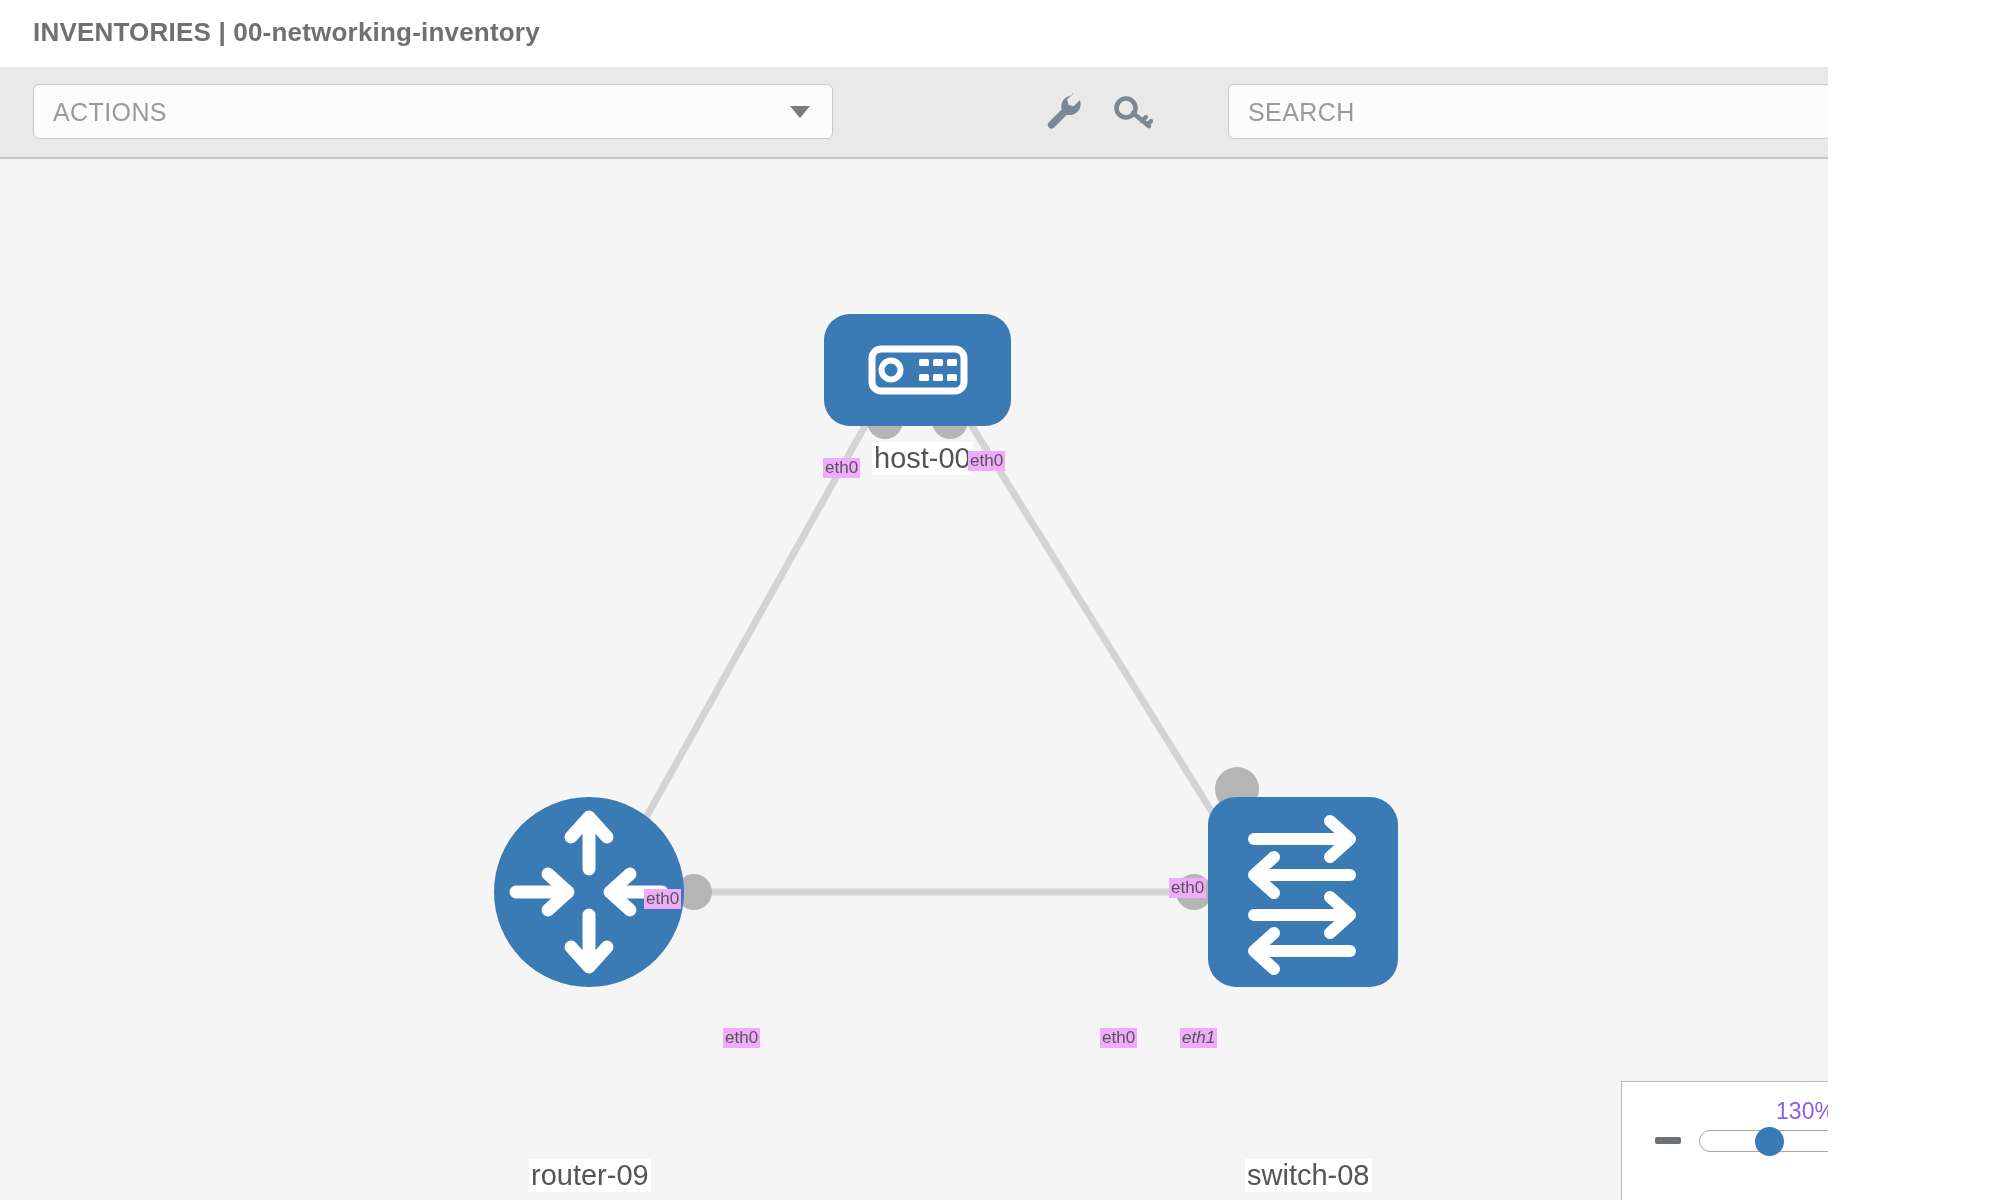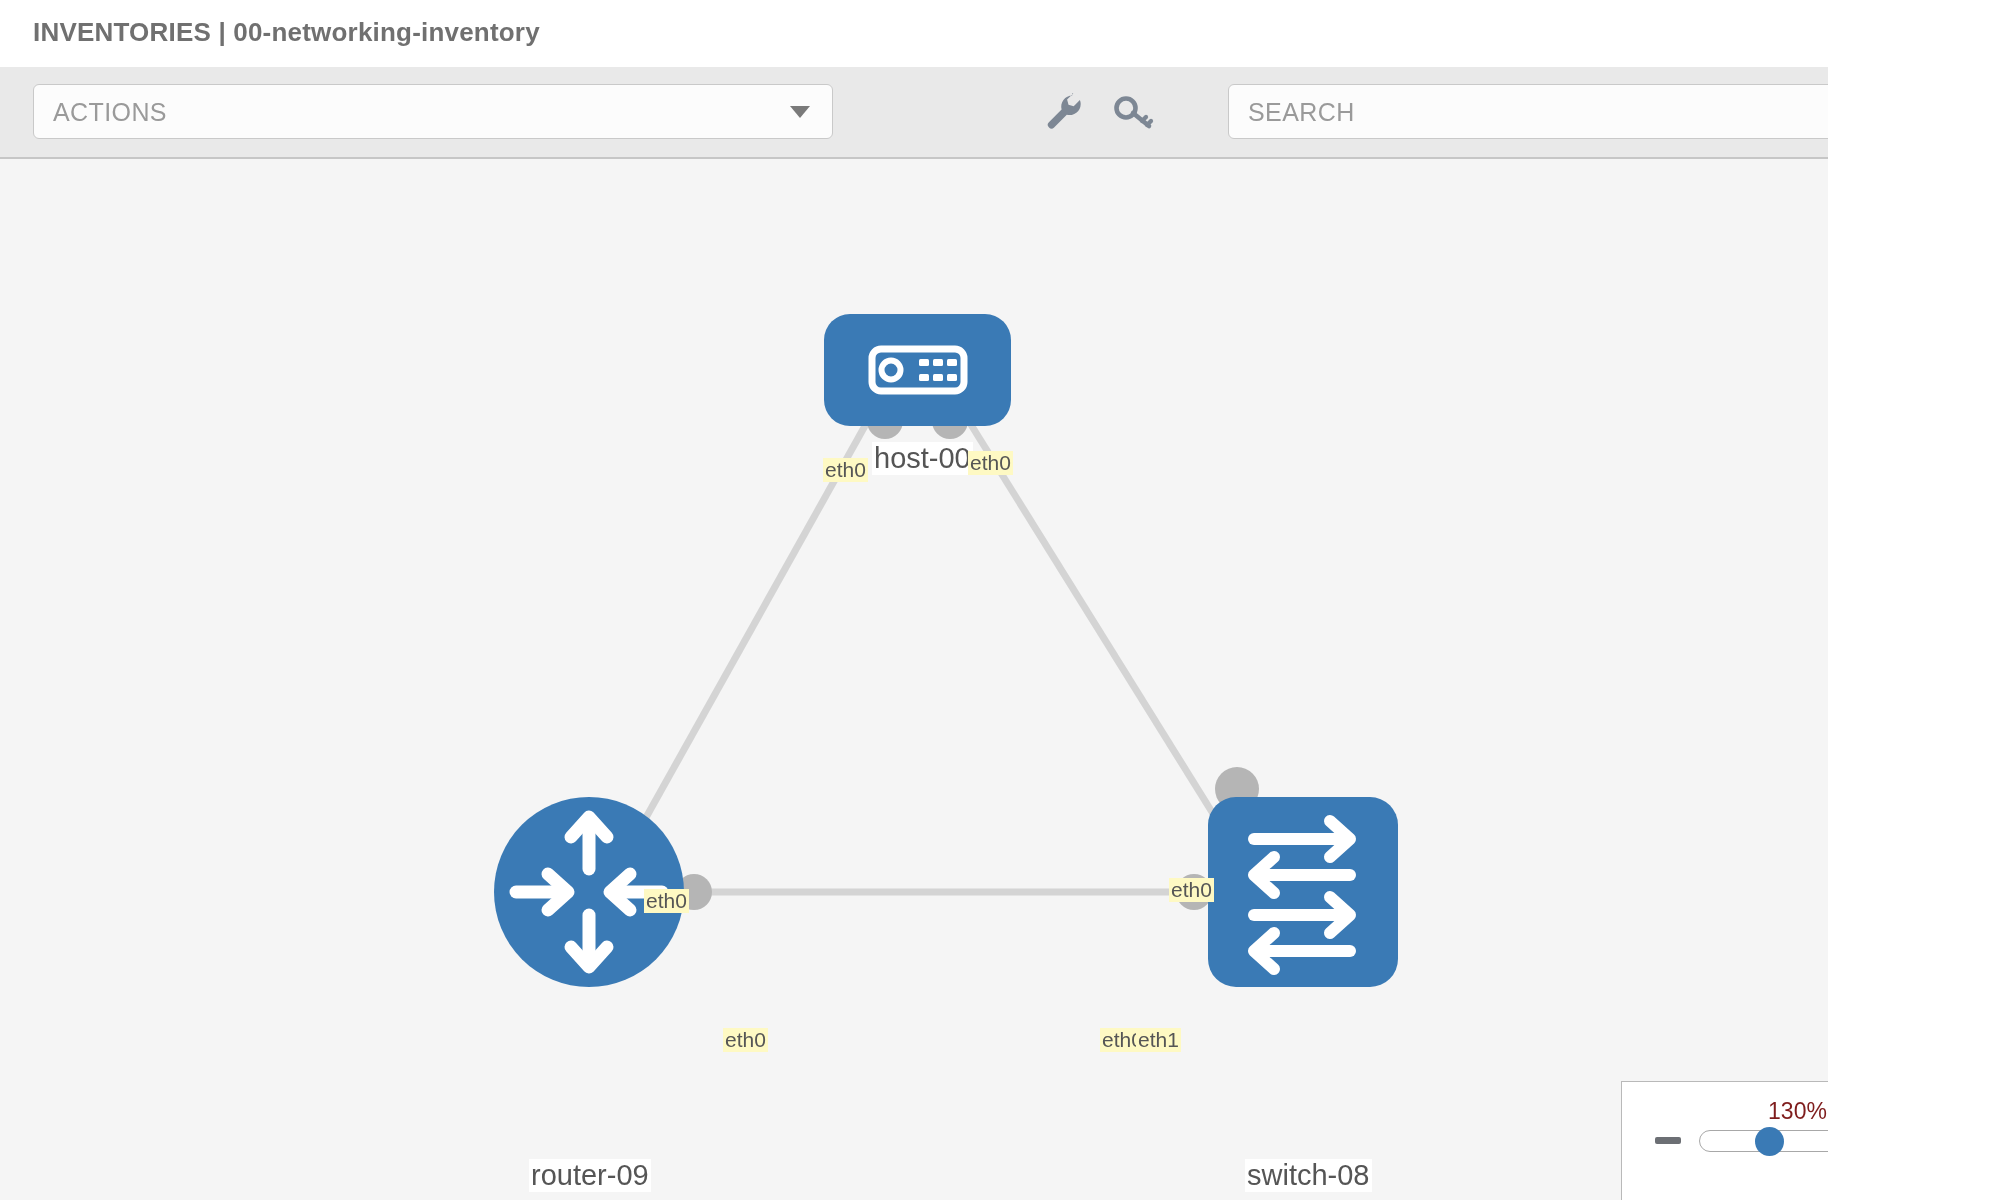--- a/index.html
+++ b/index.html
@@ -149,47 +149,47 @@
     position: absolute;
     font-size: 29px;
     color: #555555;
     background: #ffffff;
     padding: 0 2px;
     white-space: nowrap;
     line-height: 1.15;
   }
   .port-label {
     position: absolute;
-    font-size: 21px;
+    font-size: 17px;
     color: #555555;
-    background: #fef9c3;
+    background: #f0abfc;
     padding: 0 2px;
     white-space: nowrap;
     line-height: 1.15;
   }
 
   
   .zoom-panel {
     position: absolute;
     left: 1621px;
     top: 1081px;
     width: 460px;
     height: 120px;
     background: #ffffff;
     border: 1px solid #b9b9b9;
     box-sizing: border-box;
   }
   .zoom-value {
     position: absolute;
-    left: 8px;
+    left: 16px;
     top: 16px;
     width: 335px;
     text-align: center;
     font-size: 23px;
-    color: #7f1d1d;
+    color: #8b5cf6;
   }
   .zoom-minus {
     position: absolute;
     left: 33px;
     top: 55px;
     width: 26px;
     height: 7px;
     background: #6c6f74;
     border-radius: 2px;
     cursor: pointer;
@@ -356,21 +356,21 @@
     <div class="port-label" style="left:968px; top:292px;">eth0</div>
 
     <div class="port-label" style="left:644px; top:730px;">eth0</div>
 
     <div class="port-label" style="left:1169px; top:719px;">eth0</div>
 
     <div class="port-label" style="left:723px; top:869px;">eth0</div>
 
     <div class="port-label" style="left:1100px; top:869px;">eth0</div>
 
-    <div class="port-label" style="left:1136px; top:869px;">eth1</div>
+    <div class="port-label" style="left:1180px; top:869px;font-style:italic;">eth1</div>
 
   </div>
 
   <div class="zoom-panel">
     <div class="zoom-value">130%</div>
 
     <div class="zoom-minus"></div>
 
     <div class="zoom-track"></div>
     <div class="zoom-thumb"></div>

